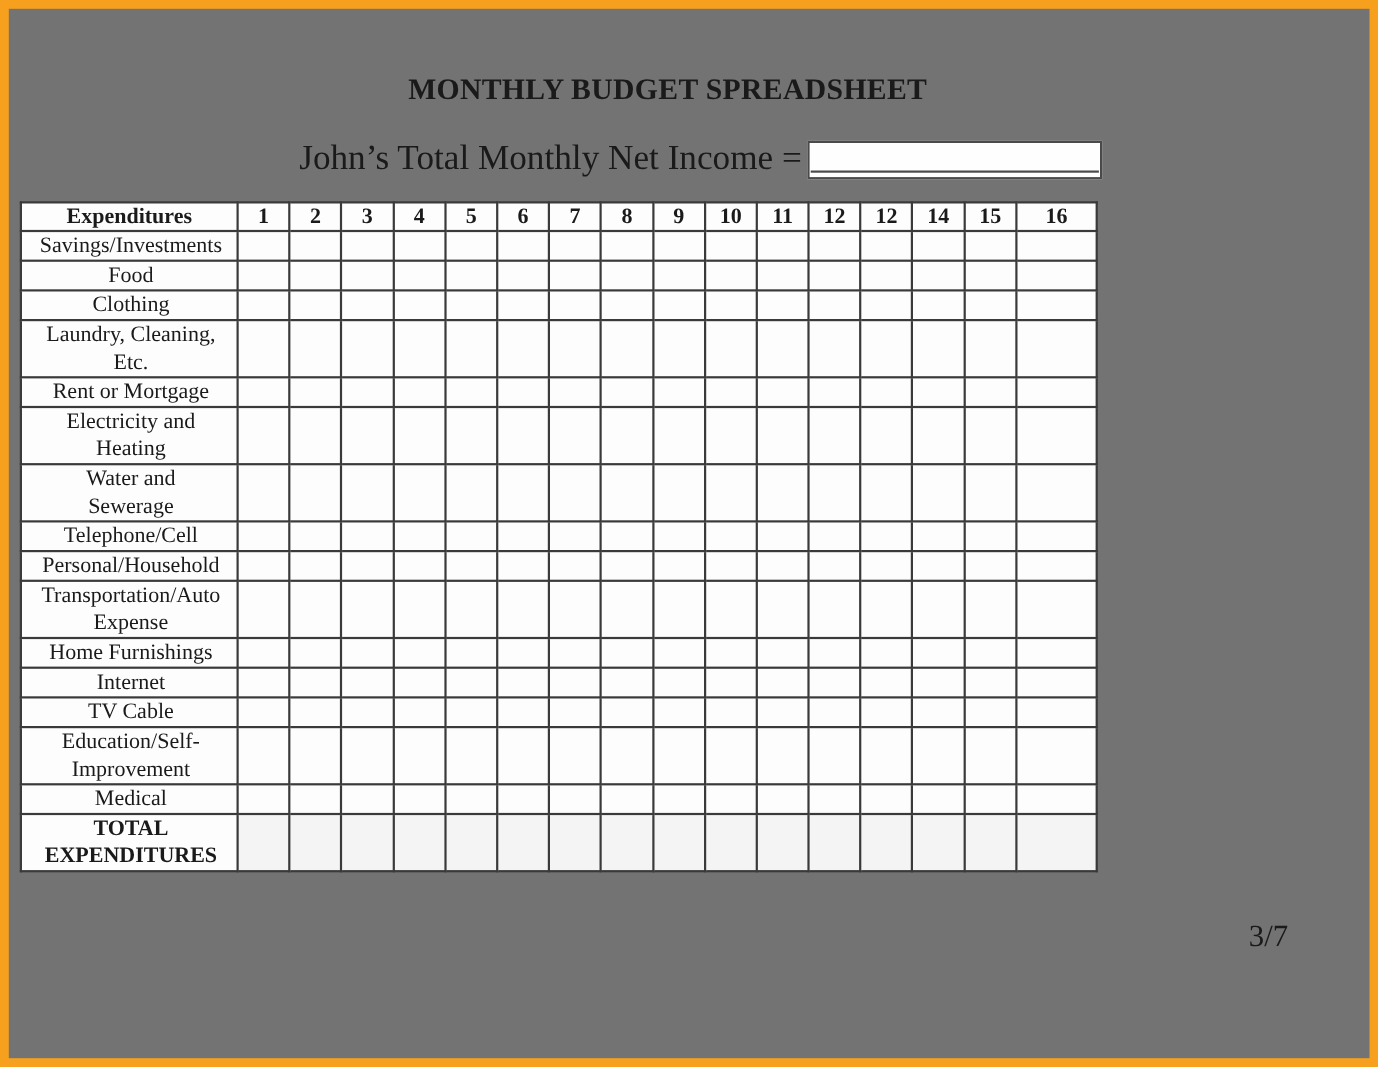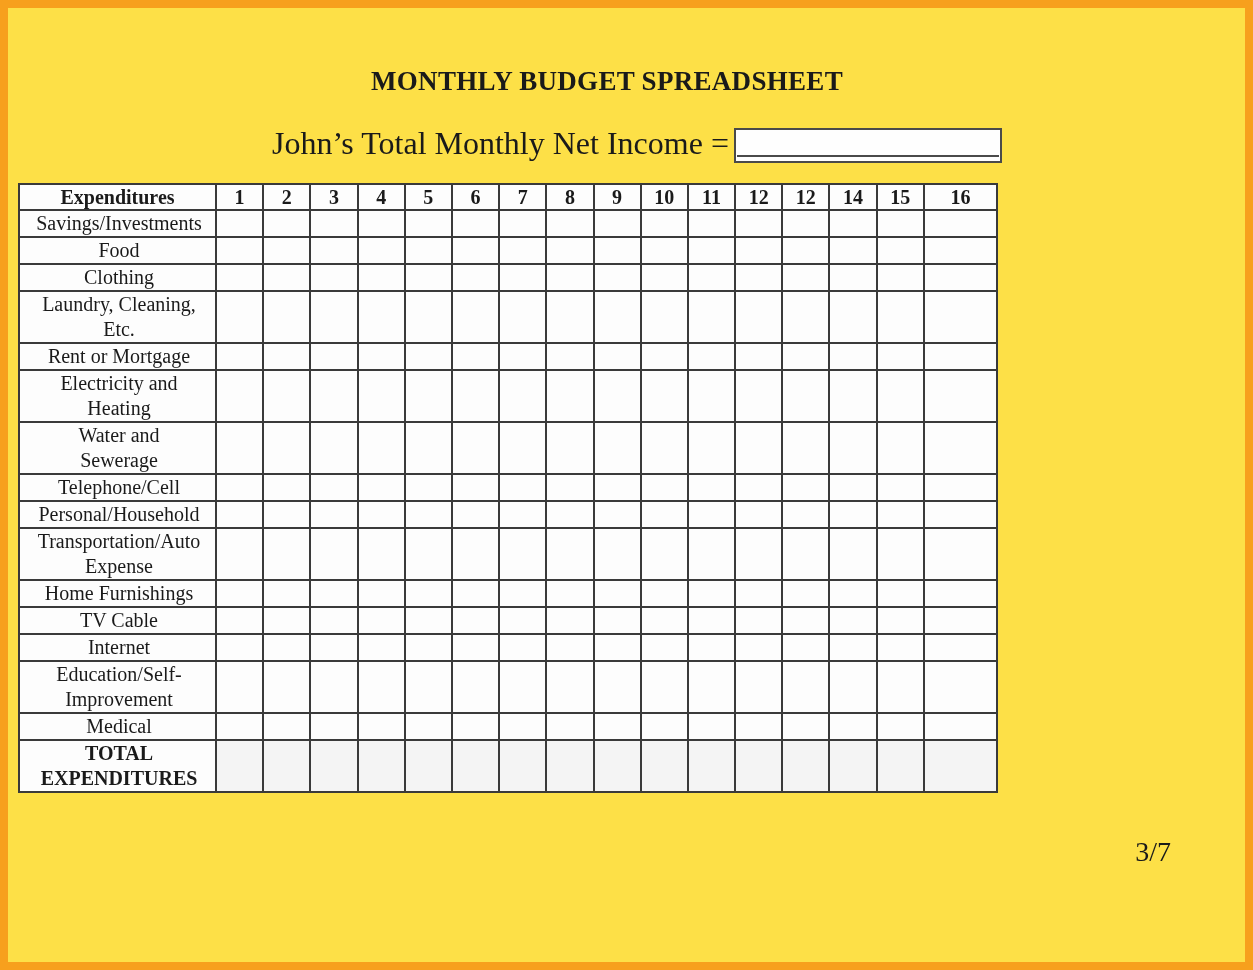--- a/index.html
+++ b/index.html
@@ -6,21 +6,21 @@
     --frame: #F7A01D;
     --grid: #3a3a3a;
     --shade: #f4f4f4;
   }
   * { margin: 0; padding: 0; box-sizing: border-box; }
   html, body { background: #ffffff; }
   .page {
     position: relative;
     width: 1253px;
     height: 970px;
-    background: #fde047;
+    background: #737373;
     border: 8px solid var(--frame);
     font-family: "Liberation Serif", serif;
     color: #1a1a1a;
     overflow: hidden;
   }
   .title {
     position: absolute;
     top: 58px;
     left: 0;
     width: 1198px;
@@ -353,40 +353,40 @@
           <td class="cell"></td>
           <td class="cell"></td>
           <td class="cell"></td>
           <td class="cell"></td>
           <td class="cell"></td>
           <td class="cell"></td>
           <td class="cell"></td>
           <td class="cell"></td>
         </tr>
         <tr>
+          <th class="row-label">Internet</th>
+          <td class="cell"></td>
+          <td class="cell"></td>
+          <td class="cell"></td>
+          <td class="cell"></td>
+          <td class="cell"></td>
+          <td class="cell"></td>
+          <td class="cell"></td>
+          <td class="cell"></td>
+          <td class="cell"></td>
+          <td class="cell"></td>
+          <td class="cell"></td>
+          <td class="cell"></td>
+          <td class="cell"></td>
+          <td class="cell"></td>
+          <td class="cell"></td>
+          <td class="cell"></td>
+        </tr>
+        <tr>
           <th class="row-label">TV Cable</th>
-          <td class="cell"></td>
-          <td class="cell"></td>
-          <td class="cell"></td>
-          <td class="cell"></td>
-          <td class="cell"></td>
-          <td class="cell"></td>
-          <td class="cell"></td>
-          <td class="cell"></td>
-          <td class="cell"></td>
-          <td class="cell"></td>
-          <td class="cell"></td>
-          <td class="cell"></td>
-          <td class="cell"></td>
-          <td class="cell"></td>
-          <td class="cell"></td>
-          <td class="cell"></td>
-        </tr>
-        <tr>
-          <th class="row-label">Internet</th>
           <td class="cell"></td>
           <td class="cell"></td>
           <td class="cell"></td>
           <td class="cell"></td>
           <td class="cell"></td>
           <td class="cell"></td>
           <td class="cell"></td>
           <td class="cell"></td>
           <td class="cell"></td>
           <td class="cell"></td>

